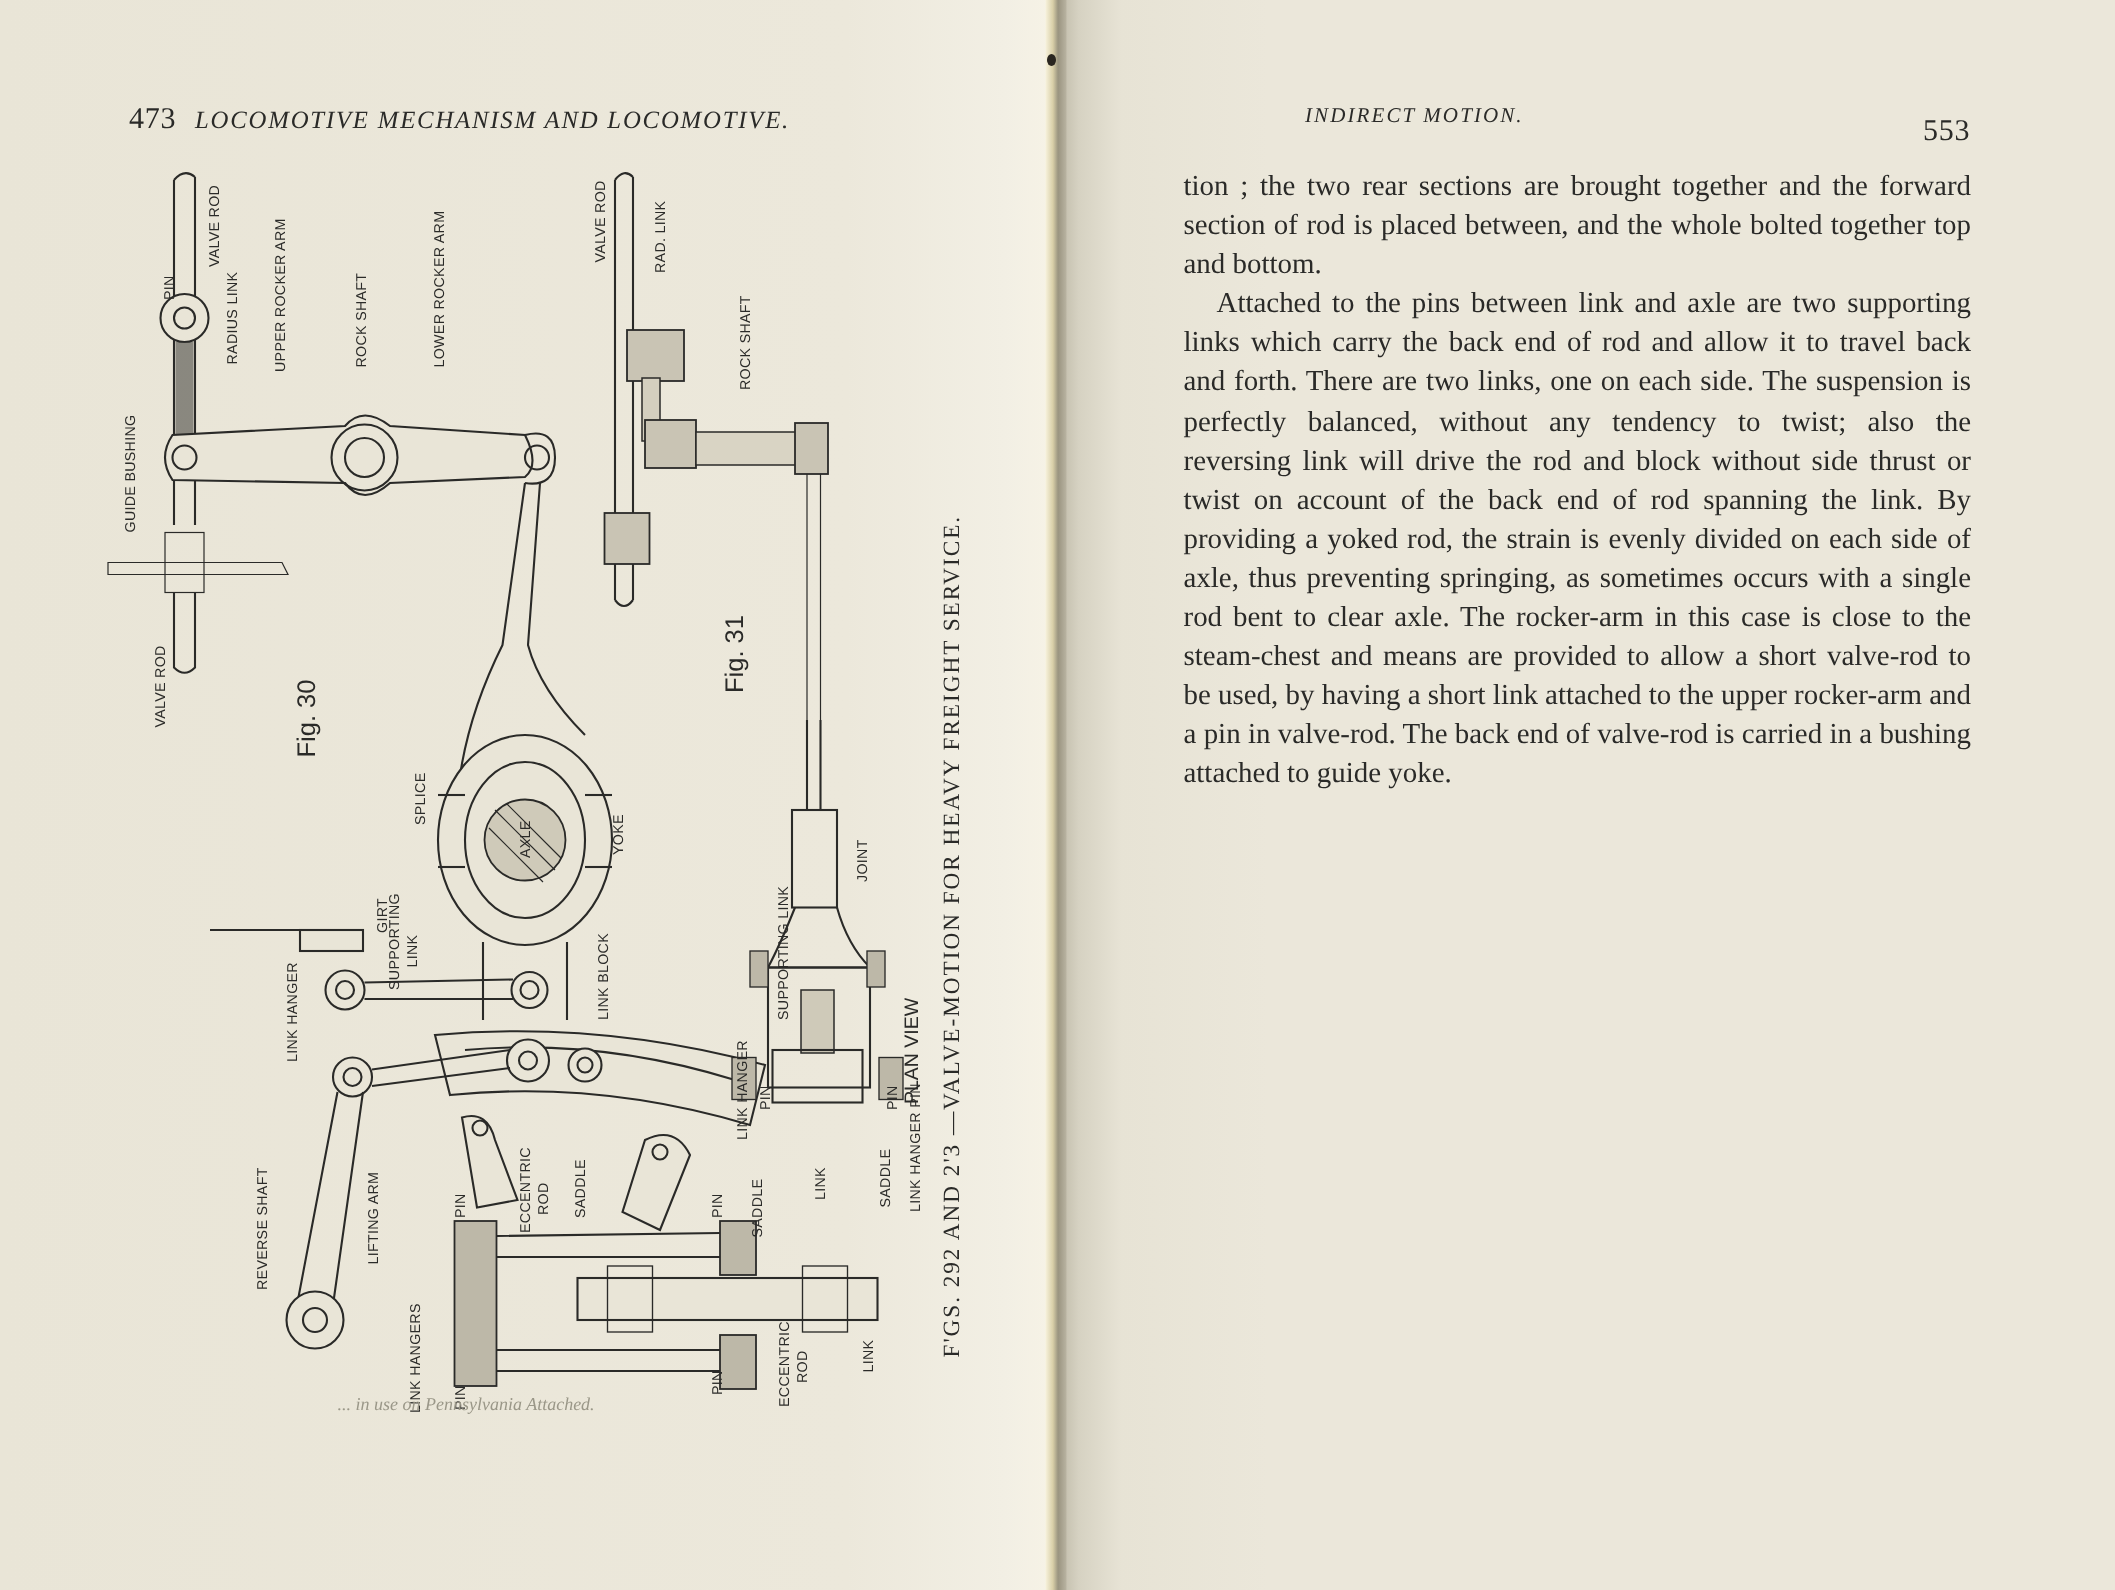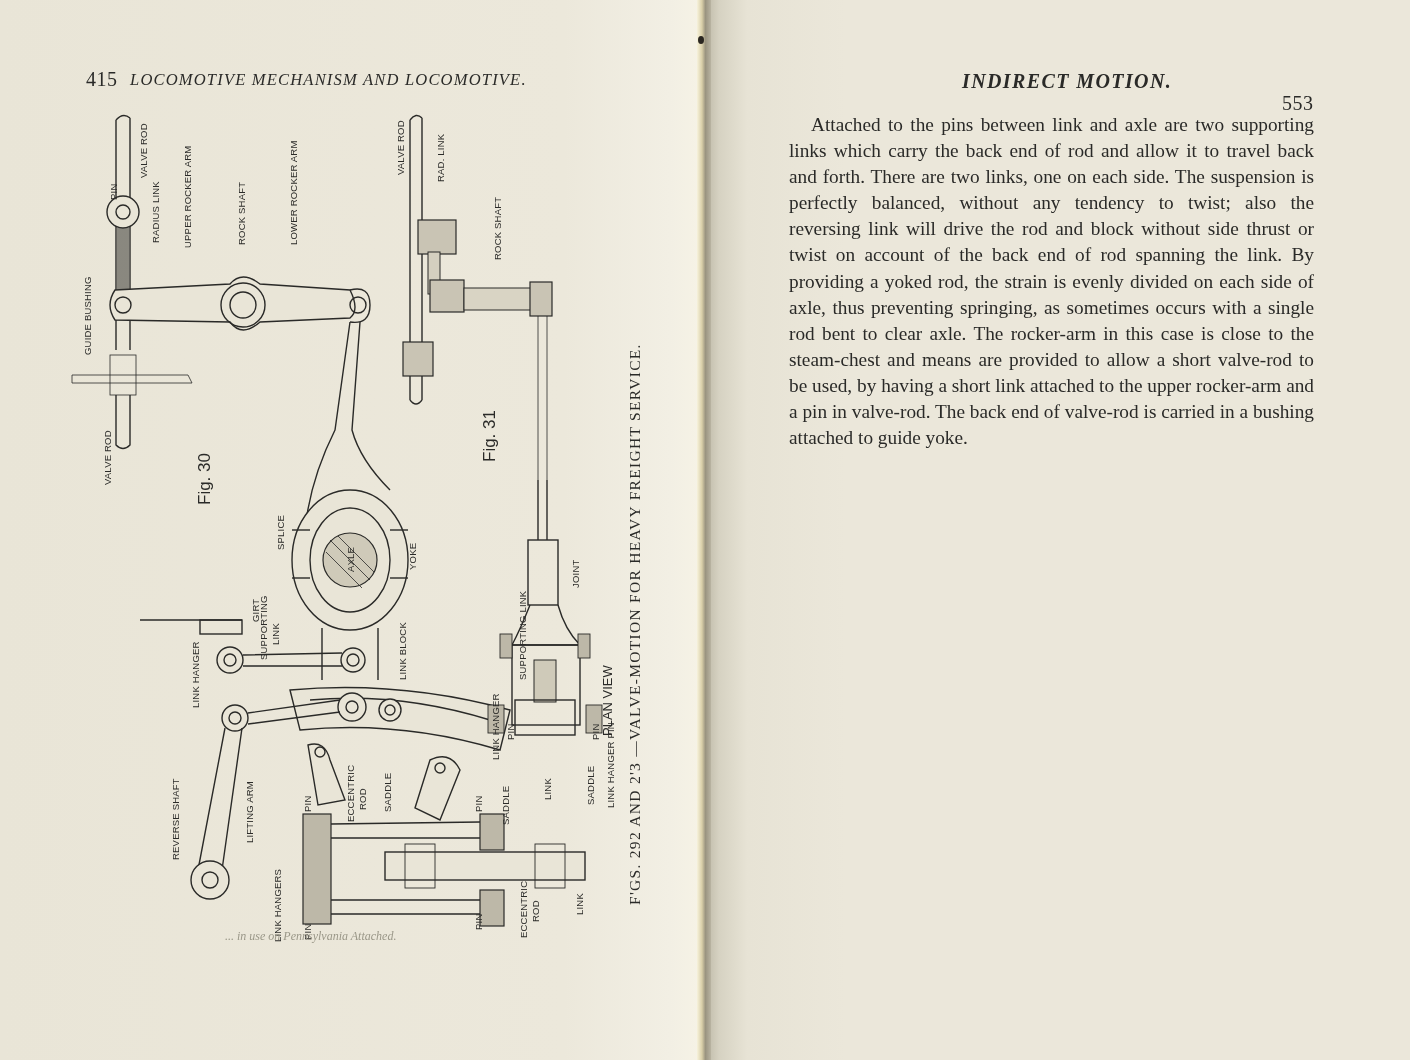--- a/index.html
+++ b/index.html
@@ -5,22 +5,22 @@
   html, body { margin:0; padding:0; }
   body { width:1410px; height:1060px; overflow:hidden; background:#ece8dc; font-family:"Liberation Serif", serif; color:#2a2a28; position:relative; }
   .page { position:absolute; top:0; height:1060px; }
   .page-left { left:0; width:705px; background:linear-gradient(90deg,#e9e5d7 0%,#ece8db 80%,#f2efe4 95%,#f7f3e6 100%); }
   .page-right { left:705px; width:705px; background:linear-gradient(90deg,#bdb8a6 0%,#d6d2c2 2%,#e7e3d5 6%,#ebe7da 20%,#ebe7da 100%); }
   .gutter { position:absolute; left:697px; top:0; width:14px; height:1060px; background:linear-gradient(90deg,#f7f2dc 0%,#d9cfa8 35%,#9a9480 60%,#b9b4a2 100%); }
   .gutter-mark { position:absolute; left:698px; top:36px; width:6px; height:8px; background:#2a2620; border-radius:50%; }
   .running-head { position:absolute; top:70px; font-size:17px; letter-spacing:0.5px; }
   .rh-left-num { left:86px; font-style:normal; font-size:20px; top:68px; }
   .rh-left-title { left:130px; font-style:italic; font-size:16.5px; letter-spacing:1.2px; }
-  .rh-right-title { left:962px; font-style:italic; font-size:20px; letter-spacing:1.4px;font-weight:bold; }
-  .rh-right-num { left:1282px; font-size:20px; top:76px;margin-top:16px; }
+  .rh-right-title { left:870px; font-style:italic; font-size:14px; letter-spacing:1.4px; }
+  .rh-right-num { left:1282px; font-size:20px; top:76px; }
   .body-text { position:absolute; left:789px; top:112px; width:525px; font-size:19.3px; line-height:26.1px; text-align:justify; }
   .body-text p { margin:0; }
   .body-text p.indent { text-indent:22px; }
   
   .diagram { position:absolute; left:60px; top:100px; width:620px; height:860px; }
   .lbl { position:absolute; font-family:"Liberation Sans", sans-serif; font-size:9.5px; letter-spacing:0.2px; transform-origin:left top; white-space:nowrap; color:#2b2b29; }
   .rot { transform:rotate(-90deg); }
   .fig { position:absolute; font-family:"Liberation Sans", sans-serif; font-size:17px; transform:rotate(-90deg); transform-origin:left top; white-space:nowrap; }
   .caption { position:absolute; left:626px; top:905px; transform:rotate(-90deg); transform-origin:left top; white-space:nowrap; font-size:15.5px; letter-spacing:1.3px; font-variant:small-caps; }
   .planview { position:absolute; left:600px; top:736px; transform:rotate(-90deg); transform-origin:left top; white-space:nowrap; font-family:"Liberation Sans", sans-serif; font-size:13px; }
@@ -30,26 +30,27 @@
   svg .fl { stroke:#2a2a28; fill:#e9e5d7; stroke-width:1.4; }
 </style>
 </head>
 <body>
 
 <div class="page page-left"></div>
 <div class="page page-right"></div>
 <div class="gutter"></div>
 <div class="gutter-mark"></div>
 
-<div class="running-head rh-left-num">415</div>
+<div class="running-head rh-left-num">473</div>
 <div class="running-head rh-left-title">LOCOMOTIVE MECHANISM AND LOCOMOTIVE.</div>
 <div class="running-head rh-right-title">INDIRECT MOTION.</div>
 <div class="running-head rh-right-num">553</div>
 
 <div class="body-text">
+  <p>tion ; the two rear sections are brought together and the forward section of rod is placed between, and the whole bolted together top and bottom.</p>
   <p class="indent">Attached to the pins between link and axle are two supporting links which carry the back end of rod and allow it to travel back and forth. There are two links, one on each side. The suspension is perfectly balanced, without any tendency to twist; also the reversing link will drive the rod and block without side thrust or twist on account of the back end of rod spanning the link. By providing a yoked rod, the strain is evenly divided on each side of axle, thus preventing springing, as sometimes occurs with a single rod bent to clear axle. The rocker-arm in this case is close to the steam-chest and means are provided to allow a short valve-rod to be used, by having a short link attached to the upper rocker-arm and a pin in valve-rod. The back end of valve-rod is carried in a bushing attached to guide yoke.</p>
 </div>
 
 <div class="diagram">
   <svg width="620" height="860" viewBox="0 0 620 860">
 
     <path class="ln" d="M56,20 L56,250 M70,18 L70,250 M56,20 Q63,12 70,18"></path>
     <circle class="fl" cx="63" cy="112" r="16"></circle>
       <circle class="ln" cx="63" cy="112" r="7"></circle>
     <rect x="57" y="128" width="12" height="62" fill="#3a3a36" opacity="0.55"></rect>

